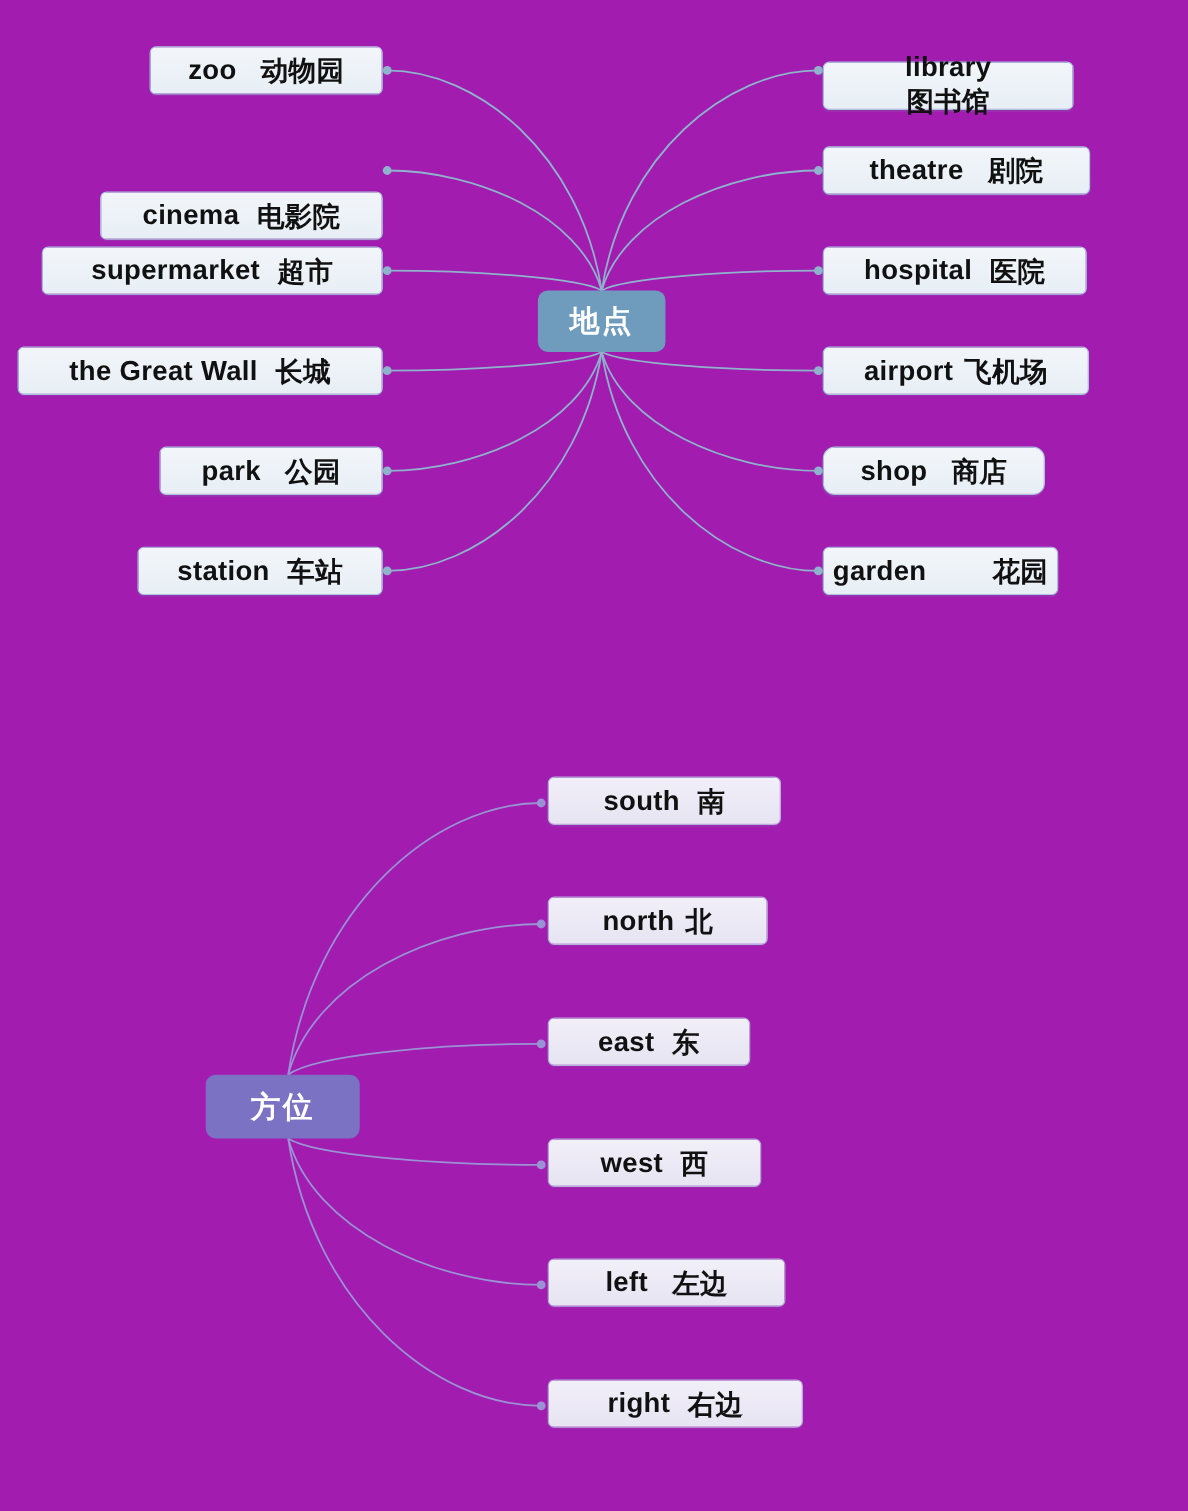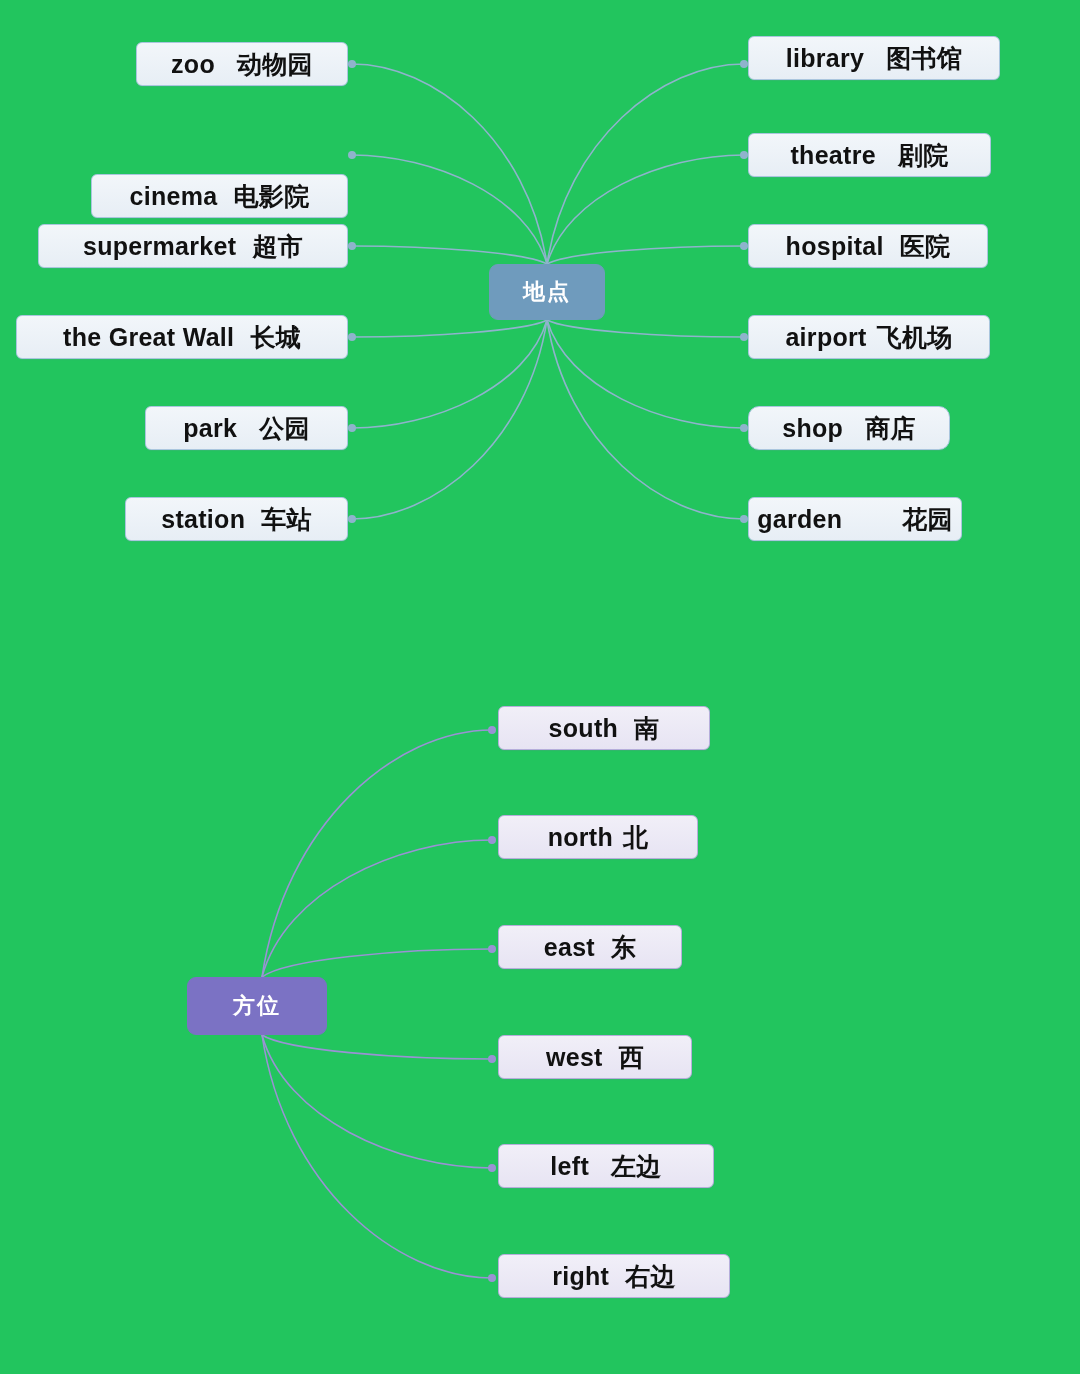--- a/index.html
+++ b/index.html
@@ -4,21 +4,21 @@
 <style>
   html, body {
     margin: 0;
     padding: 0;
     background: #ffffff;
   }
   #page {
     position: relative;
     width: 1080px;
     height: 1374px;
-    background: #22c55e;
+    background: #a21caf;
     overflow: hidden;
     font-family: "Liberation Sans", "DejaVu Sans", sans-serif;
   }
   .edges {
     position: absolute;
     left: 0;
     top: 0;
     width: 1080px;
     height: 1374px;
     pointer-events: none;
@@ -47,21 +47,21 @@
     box-shadow: 0 1px 1px rgba(120,150,175,0.18);
   }
   .leaf-purple {
     background: linear-gradient(180deg, #f1eff8 0%, #e7e4f3 100%);
     border: 1px solid #b6aedb;
     box-shadow: 0 1px 1px rgba(130,120,180,0.18);
   }
   
   .root {
     border-radius: 9px;
-    font-size: 22px;
+    font-size: 27px;
     font-weight: bold;
     color: #ffffff;
     letter-spacing: 2px;
   }
   .root-blue {
     background: #6f9bbd;
     border: 1px solid #6f9bbd;
   }
   .root-purple {
     background: #7b72c4;
@@ -145,21 +145,21 @@
       <div class="node leaf leaf-blue" style="left: 145px; top: 406px; width: 203px;">
         <span class="en">park</span>
         <span class="gap-l"></span>
         <span class="zh">公园</span>
       </div>
       <div class="node leaf leaf-blue" style="left: 125px; top: 497px; width: 223px;">
         <span class="en">station</span>
         <span class="gap-m"></span>
         <span class="zh">车站</span>
       </div>
-      <div class="node leaf leaf-blue" style="left: 748px; top: 36px; width: 252px;">
+      <div class="node leaf leaf-blue" style="left: 748px; top: 56px; width: 228px; flex-direction: column;">
         <span class="en">library</span>
         <span class="gap-l"></span>
         <span class="zh">图书馆</span>
       </div>
       <div class="node leaf leaf-blue" style="left: 748px; top: 133px; width: 243px;">
         <span class="en">theatre</span>
         <span class="gap-l"></span>
         <span class="zh">剧院</span>
       </div>
       <div class="node leaf leaf-blue" style="left: 748px; top: 224px; width: 240px;">

